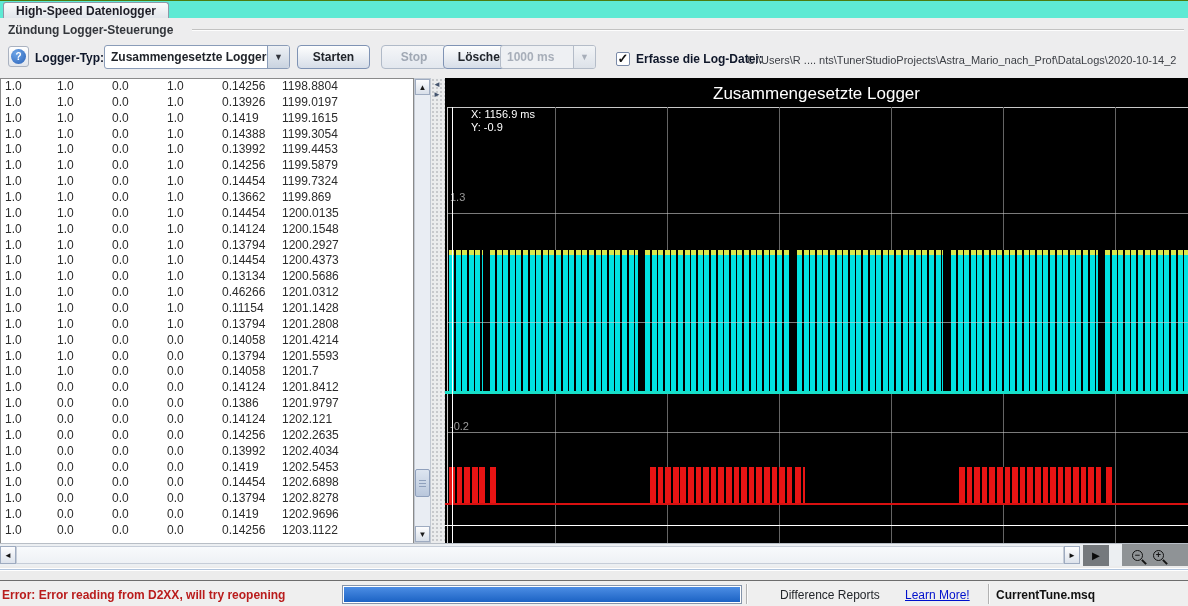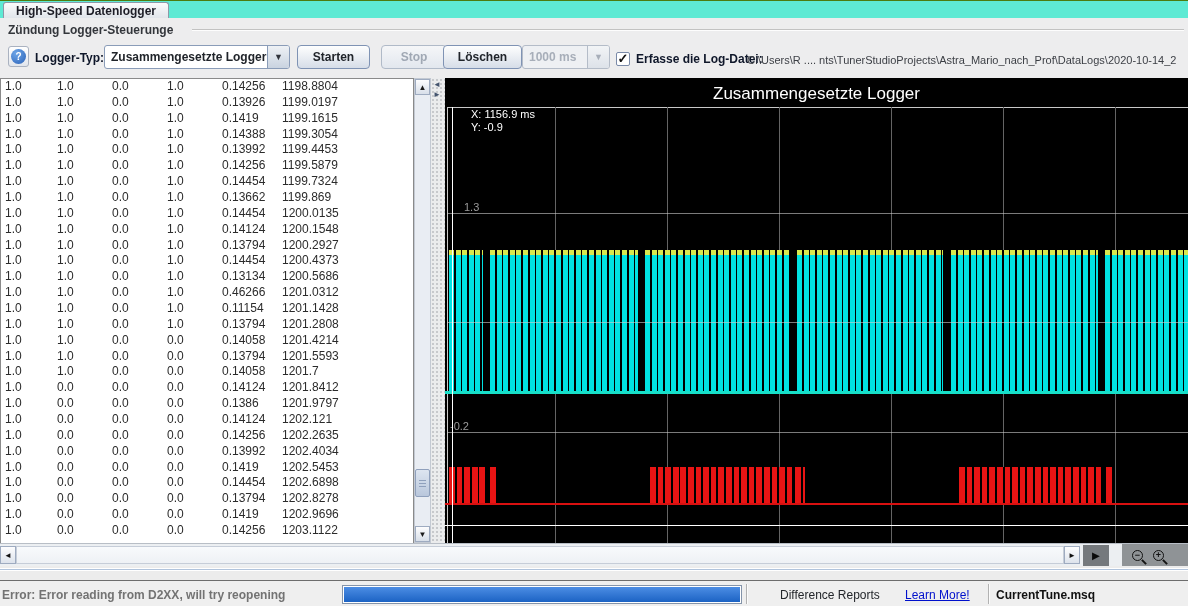--- a/index.html
+++ b/index.html
@@ -103,21 +103,21 @@
   .mag { position:relative; width:11px; height:11px; border:1.6px solid #121212; border-radius:50%;
          color:#121212; font-size:9px; font-weight:bold; text-align:center; line-height:8px; }
   .mag::after { content:""; position:absolute; width:6px; height:2px; background:#121212;
                 right:-5px; bottom:-3px; transform:rotate(45deg); }
 
   
   .divider { position:absolute; left:0; top:566px; width:1188px; height:14px; background:#ececec; }
   .divider .blue { position:absolute; left:0; right:0; top:2px; height:3px; background:#b0c3dc;
                    border-top:1px solid #fff; border-bottom:1px solid #fff; }
   .statusbar { position:absolute; left:0; top:580px; width:1188px; height:26px; background:#efefef; border-top:1px solid #6d6d6d; }
-  .status-err { position:absolute; left:2px; top:7px; font-size:12px; font-weight:bold; color:#737373; }
+  .status-err { position:absolute; left:2px; top:7px; font-size:12px; font-weight:bold; color:#b91c1c; }
   .progress { position:absolute; left:342px; top:4px; width:400px; height:19px; border:1px solid #8494aa; background:#fff; padding:1px; }
   .progress .fill { width:100%; height:100%; background:linear-gradient(#4c8de4,#1c63c4); }
   .vsep { position:absolute; top:3px; height:20px; width:2px; border-left:1px solid #b2b2b2; border-right:1px solid #fbfbfb; }
   .status-txt { position:absolute; top:7px; font-size:12px; color:#23262b; }
   .status-link { position:absolute; top:7px; font-size:12px; color:#0010cc; text-decoration:underline; }
   .status-file { position:absolute; top:7px; font-size:12px; font-weight:bold; color:#111; }
 </style>
 </head>
 <body>
 
@@ -139,21 +139,21 @@
 
     <div class="combo" style="left:104px; top:27px; width:186px;">
       <span class="txt">Zusammengesetzte Logger</span>
       <span class="arrow">▼</span>
     </div>
 
     <div class="btn" style="left:297px; top:27px; width:73px;">Starten</div>
     <div class="btn disabled" style="left:381px; top:27px; width:66px;">Stop</div>
     <div class="btn" style="left:443px; top:27px; width:79px;">Löschen</div>
 
-    <div class="combo disabled" style="left:522px; top:27px; width:88px;">
+    <div class="combo disabled" style="left:500px; top:27px; width:96px;">
       <span class="txt">1000 ms</span>
       <span class="arrow">▼</span>
     </div>
 
     <div class="chk">✓</div>
     <span class="lbl lbl-bold" style="left:636px; top:34px;text-align:center;">Erfasse die Log-Datei:</span>
     <span class="path-text">C:\Users\R .... nts\TunerStudioProjects\Astra_Mario_nach_Prof\DataLogs\2020-10-14_2</span>
   </div>
 
   <div class="table-wrap" id="logTable">
@@ -430,21 +430,21 @@
       <div class="seg" style="left: 660px; width: 83px; top: 177px; height: 137px; background: repeating-linear-gradient(90deg, rgb(0, 226, 226) 0px, rgb(0, 226, 226) 5px, rgb(0, 0, 0) 5px, rgb(0, 0, 0) 6.6px);"></div>
       <div class="baseline" style="top: 313px; height: 3px; background: rgb(23, 223, 200);"></div>
       <div class="seg" style="left: 4px; width: 36px; top: 389px; height: 36px; background: repeating-linear-gradient(90deg, rgb(232, 20, 20) 0px, rgb(232, 20, 20) 5.7px, rgb(0, 0, 0) 5.7px, rgb(0, 0, 0) 7.6px);"></div>
       <div class="seg" style="left: 45px; width: 7px; top: 389px; height: 36px; background: repeating-linear-gradient(90deg, rgb(232, 20, 20) 0px, rgb(232, 20, 20) 5.7px, rgb(0, 0, 0) 5.7px, rgb(0, 0, 0) 7.6px);"></div>
       <div class="seg" style="left: 205px; width: 142px; top: 389px; height: 36px; background: repeating-linear-gradient(90deg, rgb(232, 20, 20) 0px, rgb(232, 20, 20) 5.7px, rgb(0, 0, 0) 5.7px, rgb(0, 0, 0) 7.6px);"></div>
       <div class="seg" style="left: 350px; width: 10px; top: 389px; height: 36px; background: repeating-linear-gradient(90deg, rgb(232, 20, 20) 0px, rgb(232, 20, 20) 5.7px, rgb(0, 0, 0) 5.7px, rgb(0, 0, 0) 7.6px);"></div>
       <div class="seg" style="left: 514px; width: 143px; top: 389px; height: 36px; background: repeating-linear-gradient(90deg, rgb(232, 20, 20) 0px, rgb(232, 20, 20) 5.7px, rgb(0, 0, 0) 5.7px, rgb(0, 0, 0) 7.6px);"></div>
       <div class="seg" style="left: 661px; width: 8px; top: 389px; height: 36px; background: repeating-linear-gradient(90deg, rgb(232, 20, 20) 0px, rgb(232, 20, 20) 5.7px, rgb(0, 0, 0) 5.7px, rgb(0, 0, 0) 7.6px);"></div>
       <div class="baseline" style="top: 425px; height: 2px; background: rgb(216, 16, 16);"></div>
       <div class="hgrid" style="top: 135px;"></div>
-      <div class="hgrid-label" style="top: 123px; margin-left: 14px;">1.3</div>
+      <div class="hgrid-label" style="top: 113px;">1.3</div>
       <div class="hgrid" style="top: 244px;"></div>
       <div class="hgrid" style="top: 354px;"></div>
       <div class="hgrid-label" style="top: 342px;">-0.2</div>
       <div class="xhair-v" style="left: 7px;"></div>
       <div class="xhair-h" style="top: 447px;"></div>
     </div>
 
   <div class="hstrip">
     <div class="hsb-btn" style="left:0;">◄</div>
     <div class="hsb-track"></div>

